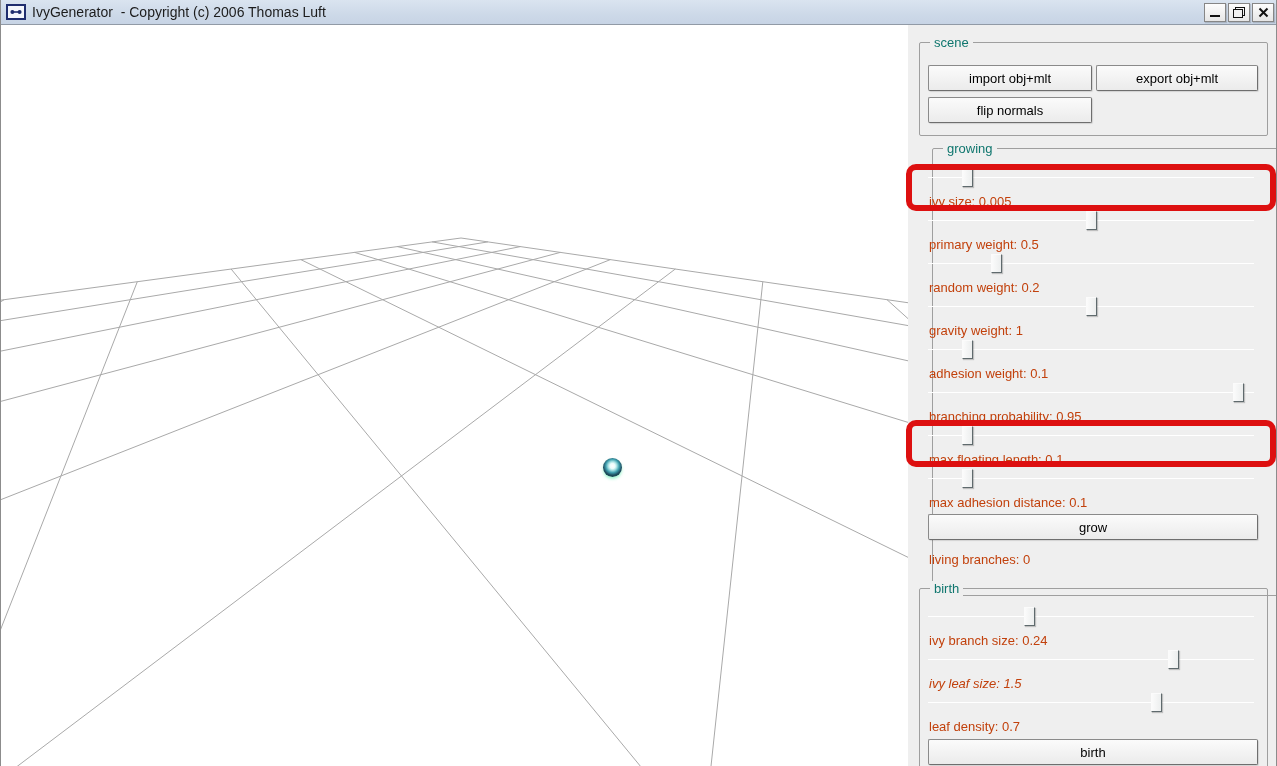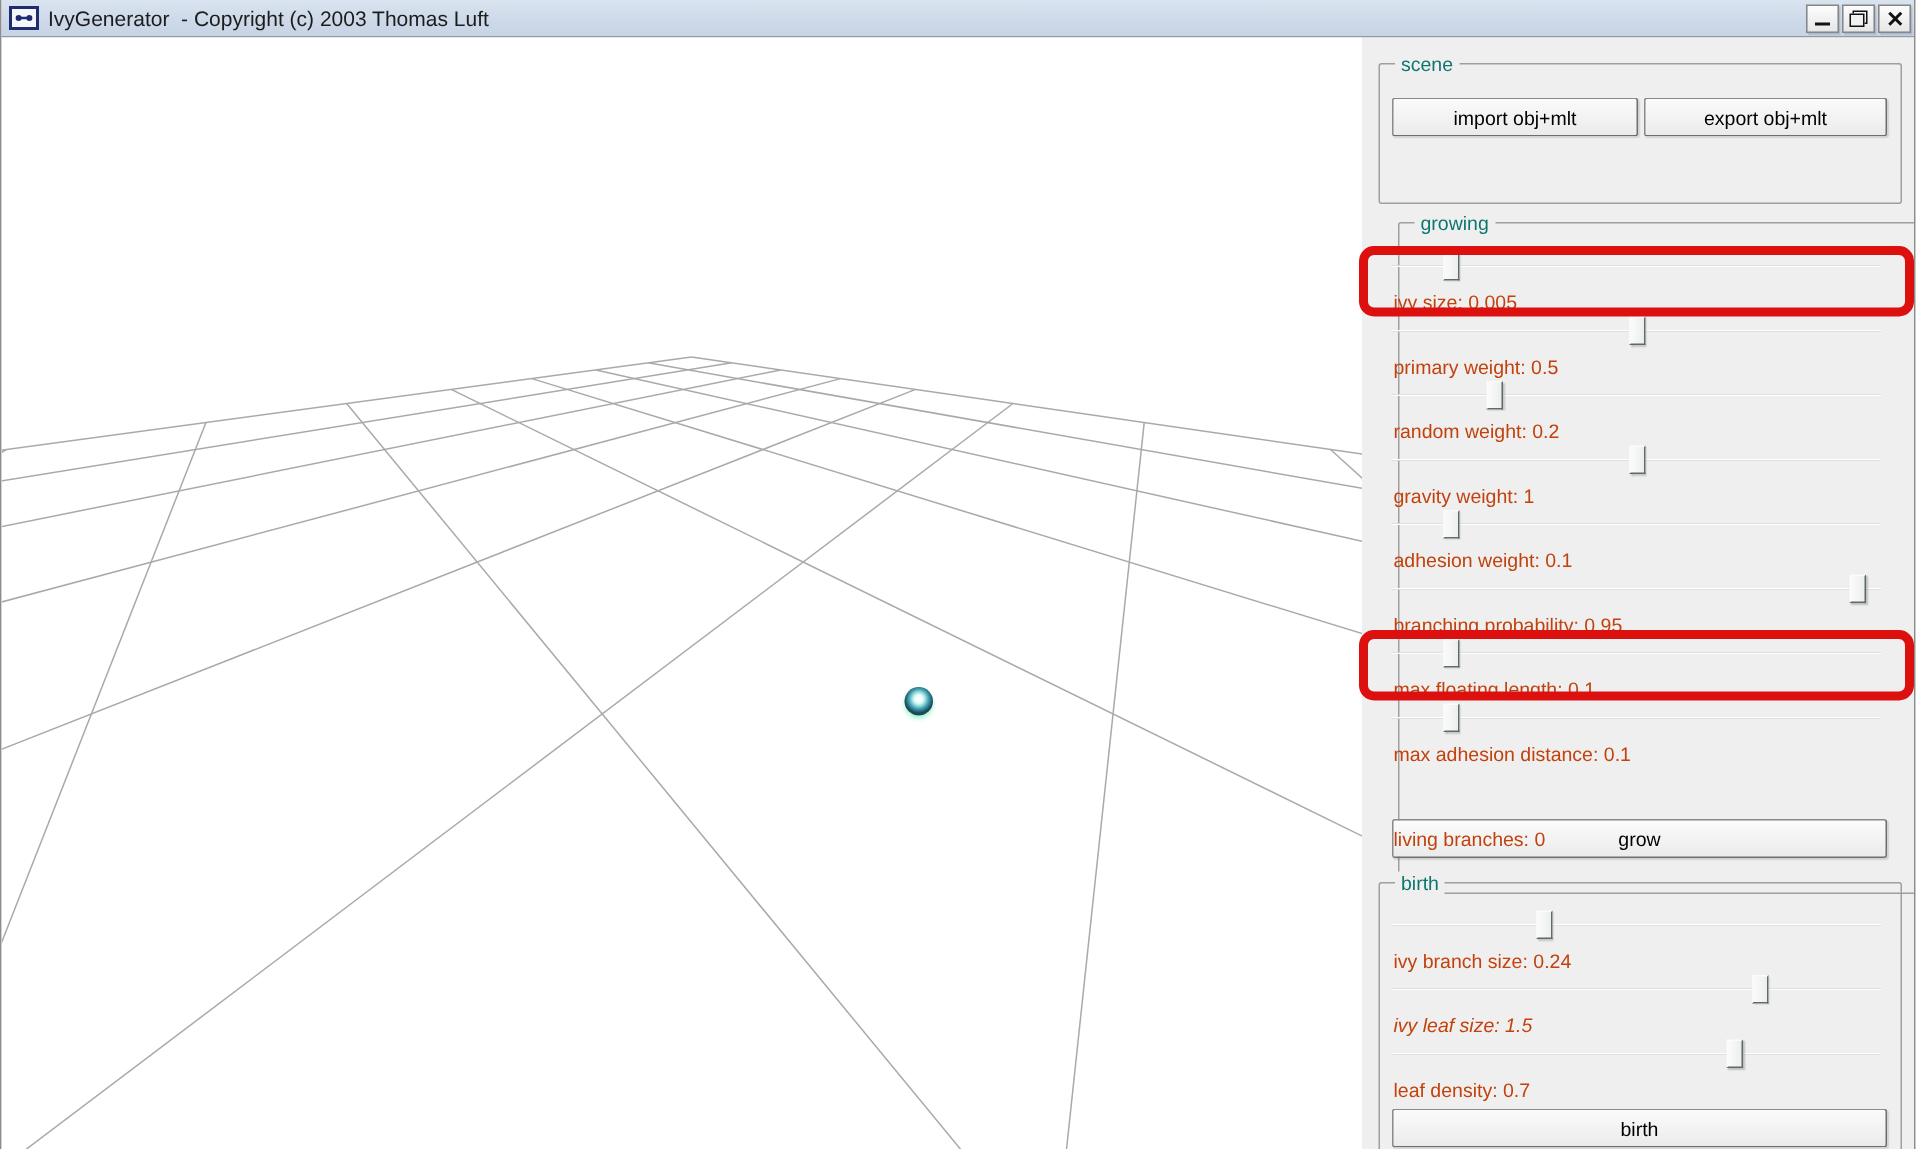--- a/index.html
+++ b/index.html
@@ -83,21 +83,21 @@
 <div class="window">
 
   <div class="titlebar">
     <span class="app-icon">
       <svg width="12" height="8" viewBox="0 0 12 8">
         <line x1="1" y1="4" x2="11" y2="4" stroke="#1f2d6e" stroke-width="1.6"></line>
         <circle cx="2.4" cy="4" r="2" fill="#1f2d6e"></circle>
         <circle cx="9.6" cy="4" r="2" fill="#1f2d6e"></circle>
       </svg>
     </span>
-    <span class="title-text">IvyGenerator  - Copyright (c) 2003 Thomas Luft</span>
+    <span class="title-text">IvyGenerator  - Copyright (c) 2006 Thomas Luft</span>
     <div class="winbtns">
       <div class="winbtn">
           <span class="glyph-min"></span>
         </div>
       <div class="winbtn">
           <span class="glyph-restore"></span>
         </div>
       <div class="winbtn">
         <svg width="11" height="11" viewBox="0 0 11 11">
           <line x1="1.5" y1="1.5" x2="9.5" y2="9.5" stroke="#111" stroke-width="2"></line>
@@ -139,20 +139,21 @@
       <div class="sphere"></div>
     </div>
 
     <div class="panel">
 
       <div class="gb" style="left:11px;top:17px;width:349px;height:94px;">
         <span class="gb-legend">scene</span>
       </div>
       <button class="btn" style="left:188px;top:40px;width:162px;">export obj+mlt</button>
       <button class="btn" style="left:20px;top:40px;width:164px;">import obj+mlt</button>
+      <button class="btn" style="left:20px;top:72px;width:164px;">flip normals</button>
 
       <div class="gb" style="left:24px;top:123px;width:349px;height:448px;">
         <span class="gb-legend">growing</span>
       </div>
 
       <div class="slider" style="top:143px;">
         <div class="track"></div>
         <div class="thumb" style="left: calc(12% - 5px);"></div>
       </div>
       <div class="slabel" style="top:169px;">ivy size: 0.005</div>
@@ -192,21 +193,21 @@
         <div class="thumb" style="left: calc(12% - 5px);"></div>
       </div>
       <div class="slabel" style="top:427px;">max floating length: 0.1</div>
 
       <div class="slider" style="top:444px;">
         <div class="track"></div>
         <div class="thumb" style="left: calc(12% - 5px);"></div>
       </div>
       <div class="slabel" style="top:470px;">max adhesion distance: 0.1</div>
 
-      <button class="btn" style="left:20px;top:489px;width:330px;margin-top:32px;">grow</button>
+      <button class="btn" style="left:20px;top:489px;width:330px;">grow</button>
       <div class="slabel" style="top:527px;">living branches: 0</div>
 
       <div class="gb" style="left:11px;top:563px;width:349px;height:210px;">
         <span class="gb-legend">birth</span>
       </div>
 
       <div class="slider" style="top:582px;">
         <div class="track"></div>
         <div class="thumb" style="left: calc(31% - 5px);"></div>
       </div>

